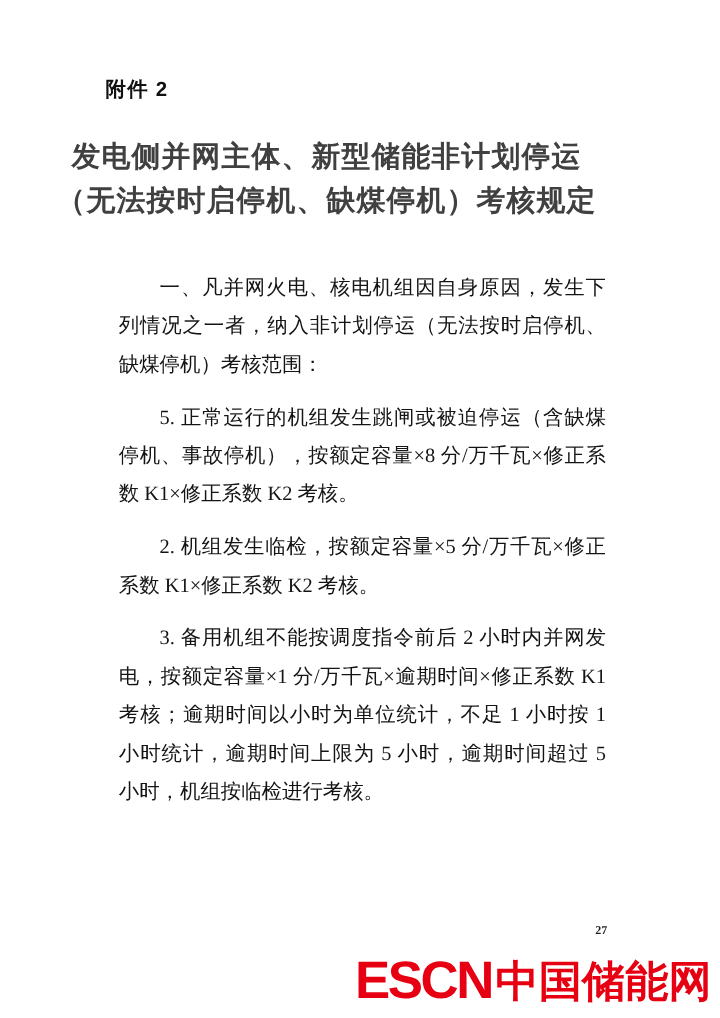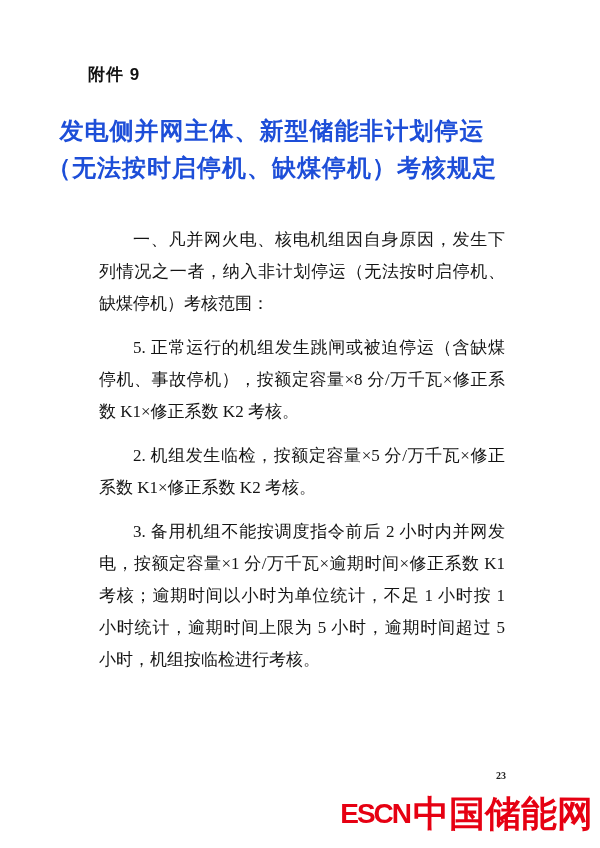--- a/index.html
+++ b/index.html
@@ -30,21 +30,21 @@
     position: absolute;
     left: 0;
     top: 112px;
     width: 544px;
     text-align: center;
     font-family: "Liberation Sans", "DejaVu Sans", sans-serif;
     font-weight: bold;
     font-size: 24px;
     line-height: 37px;
     letter-spacing: 1px;
-    color: #1d4ed8;
+    color: #404040;
   }
   .doc-body {
     position: absolute;
     left: 87px;
     top: 212px;
     width: 430px;
     font-size: 17px;
     line-height: 32px;
     text-align: justify;
     color: #141414;
@@ -67,52 +67,52 @@
     right: 7px;
     top: 796px;
     display: flex;
     align-items: center;
     white-space: nowrap;
     font-family: "Liberation Sans", "DejaVu Sans", sans-serif;
     font-weight: bold;
     color: #e60012;
   }
   .escn-logo .wordmark {
-    font-size: 28px;
+    font-size: 44px;
     letter-spacing: -2px;
     line-height: 1;
     text-align: center;
   }
   .escn-logo .site-name {
     font-size: 36px;
     margin-left: 3px;
     letter-spacing: 0px;
     line-height: 1;
     font-family: Liberation Serif, serif;
   }
 </style>
 </head>
 <body>
 
 <div class="page">
 
-  <div class="attachment-label">附件 9</div>
+  <div class="attachment-label">附件 2</div>
 
   <div class="doc-title">
     <div>发电侧并网主体、新型储能非计划停运</div>
     <div>（无法按时启停机、缺煤停机）考核规定</div>
   </div>
 
   <div class="doc-body">
     <p>一、凡并网火电、核电机组因自身原因，发生下列情况之一者，纳入非计划停运（无法按时启停机、缺煤停机）考核范围：</p>
     <p>5. 正常运行的机组发生跳闸或被迫停运（含缺煤停机、事故停机），按额定容量×8 分/万千瓦×修正系数 K1×修正系数 K2 考核。</p>
     <p>2. 机组发生临检，按额定容量×5 分/万千瓦×修正系数 K1×修正系数 K2 考核。</p>
     <p>3. 备用机组不能按调度指令前后 2 小时内并网发电，按额定容量×1 分/万千瓦×逾期时间×修正系数 K1 考核；逾期时间以小时为单位统计，不足 1 小时按 1 小时统计，逾期时间上限为 5 小时，逾期时间超过 5 小时，机组按临检进行考核。</p>
   </div>
 
-  <div class="page-number">23</div>
+  <div class="page-number">27</div>
 
   <div class="escn-logo" style="color: rgb(230, 0, 18);">
     <span class="wordmark">ESCN</span>
     <span class="site-name">中国储能网</span>
   </div>
 
 </div>
 
 </body></html>

